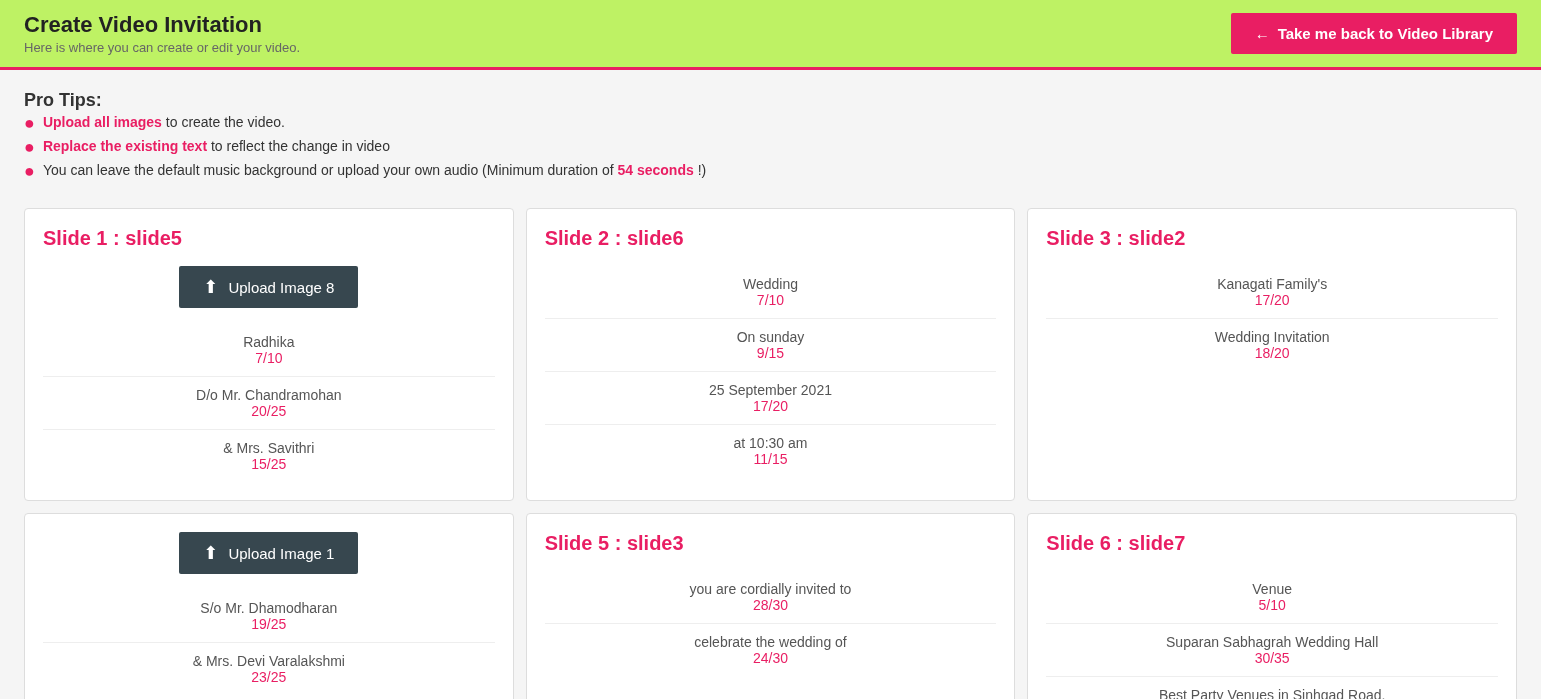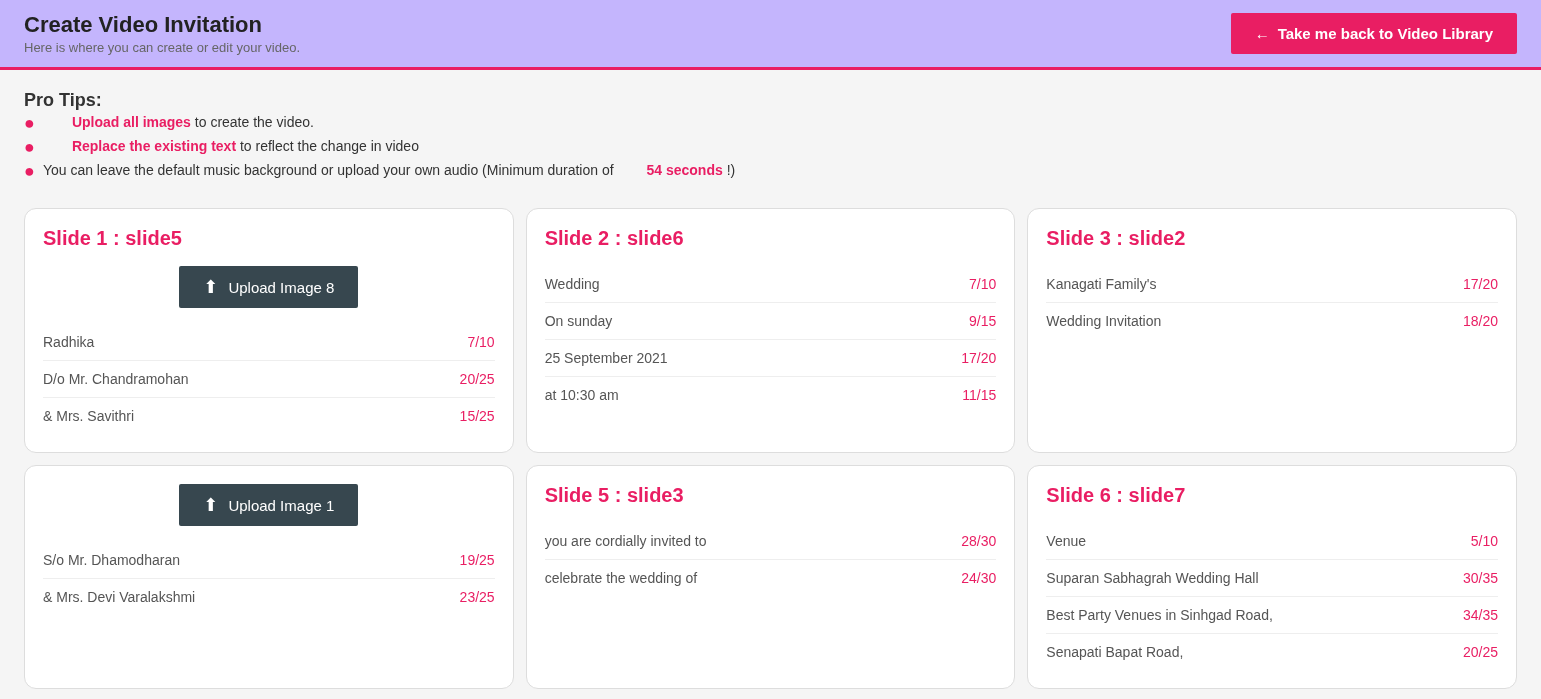--- a/index.html
+++ b/index.html
@@ -2,21 +2,21 @@
 <html><head>
   <meta charset="utf-8">
   <style>
     * { box-sizing: border-box; margin: 0; padding: 0; }
     body { font-family: Arial, sans-serif; background: #f5f5f5; color: #333; }
 
     .top-bar {
       display: flex;
       align-items: center;
       justify-content: space-between;
-      background: #c4b5fd;
+      background: #bef264;
       padding: 12px 24px;
       border-bottom: 3px solid #e91e63;
     }
     .top-bar-title { font-size: 22px; font-weight: bold; color: #222; }
     .top-bar-subtitle { font-size: 13px; color: #666; margin-top: 2px; }
     .back-button {
       background: #e91e63;
       color: #fff;
       border: none;
       padding: 12px 24px;
@@ -30,33 +30,33 @@
     }
 
     .pro-tips {
       padding: 20px 24px 10px 24px;
       background: #f5f5f5;
     }
     .pro-tips-title { font-size: 18px; font-weight: bold; margin-bottom: 3px; }
     .pro-tips ul { list-style: none; padding: 0; }
     .pro-tips ul li { margin-bottom: 6px; font-size: 14px; display: flex; align-items: flex-start; gap: 8px; }
     .bullet { color: #e91e63; font-size: 18px; line-height: 1; }
-    .highlight { color: #e91e63; font-weight: bold; margin-left: 29px; }
+    .highlight { color: #e91e63; font-weight: bold; }
 
     .slides-grid {
       display: grid;
       grid-template-columns: repeat(3, 1fr);
       gap: 12px;
       padding: 12px 24px 24px 24px;
     }
 
     .slide-card {
       background: #fff;
       border: 1px solid #ddd;
-      border-radius: 12px;
+      border-radius: 4px;
       padding: 18px;
     }
 
     .slide-title {
       color: #e91e63;
       font-size: 20px;
       font-weight: bold;
       margin-bottom: 16px;
     }
 
@@ -75,20 +75,21 @@
     }
     .upload-icon { font-size: 18px; }
 
     .field-row {
       display: flex;
       justify-content: space-between;
       align-items: center;
       border-bottom: 1px solid #eee;
       padding: 10px 0;
       font-size: 14px;
+      flex-direction: column;
     }
     .field-row:last-child { border-bottom: none; }
     .field-label { color: #555; }
     .field-count { color: #e91e63; font-weight: normal; font-size: 14px; }
   </style>
 </head>
 <body>
 
 <div class="top-bar">
   <div>

